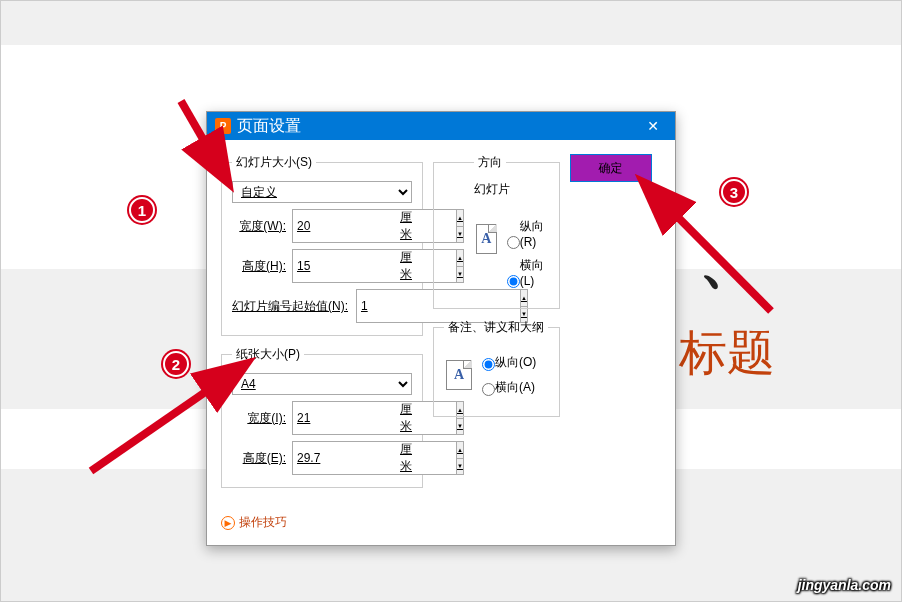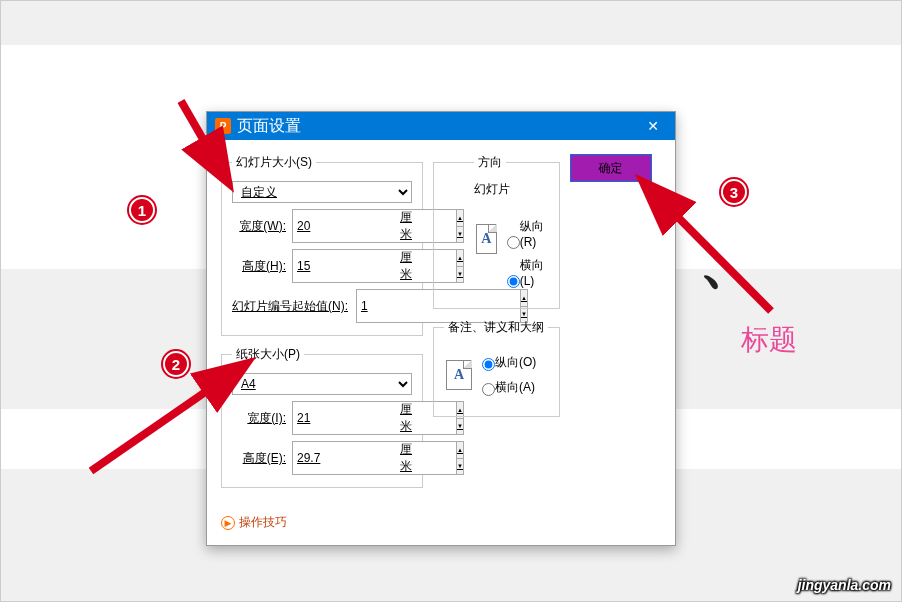--- a/index.html
+++ b/index.html
@@ -20,21 +20,21 @@
     }
     .bg-band.top { top: 0; height: 44px; }
     .bg-band.mid { top: 268px; height: 140px; }
     .bg-band.bottom { top: 468px; height: 136px; }
     .bg-text {
       position: absolute;
       color: #444;
       font-family: "SimHei", sans-serif;
     }
     .bg-text.big1 { top: 220px; left: 698px; font-size: 60px; font-weight: bold; color: #222; }
-    .bg-text.big2 { top: 320px; left: 740px; font-size: 28px; color: #ec4899; }
+    .bg-text.big2 { top: 320px; left: 678px; font-size: 48px; color: #c2410c; }
     .dialog {
       position: absolute;
       left: 205px;
       top: 110px;
       width: 470px;
       background: #fff;
       border: 1px solid #999;
       box-shadow: 0 4px 12px rgba(0,0,0,0.3);
     }
     .titlebar {

